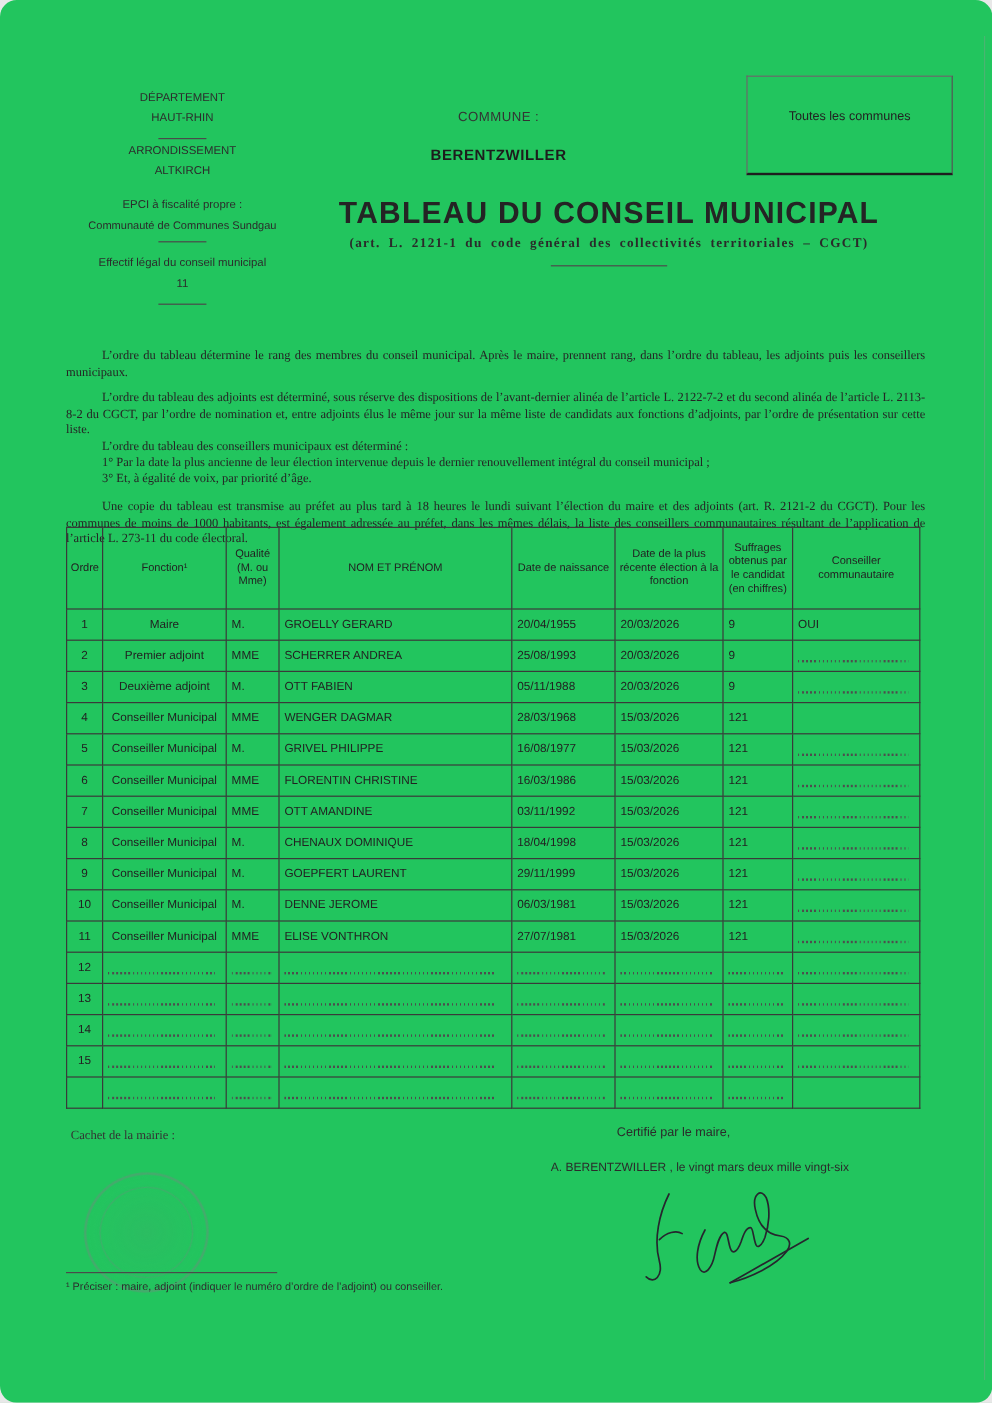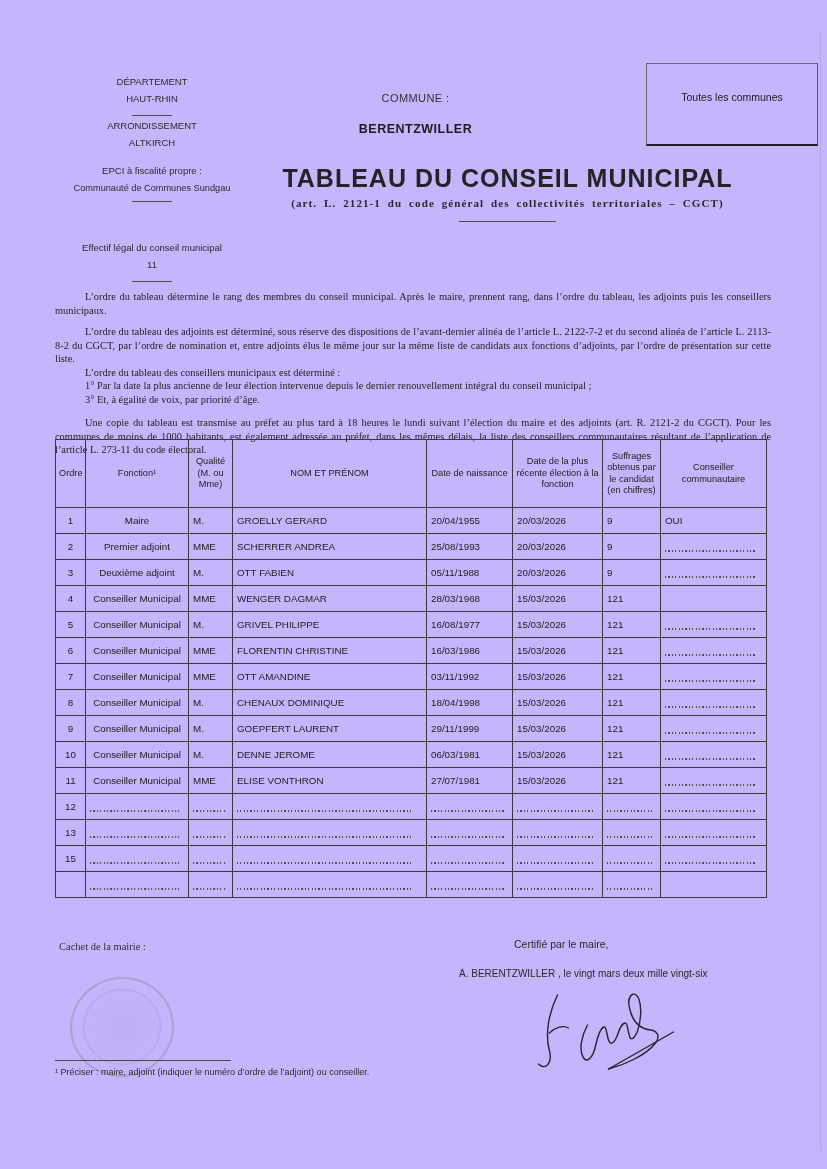--- a/index.html
+++ b/index.html
@@ -1,35 +1,36 @@
 <!DOCTYPE html>
 <html><head>
 <meta charset="utf-8">
 <style>
   html,body{margin:0;padding:0;background:#e8e8e8;}
   #page{
     position:relative;width:827px;height:1169px;margin:0 auto;
-    background:#c4b5fd;color:#1d1d1d;overflow:hidden;
+    background:#22c55e;color:#1d1d1d;overflow:hidden;
     font-family:"Liberation Sans",sans-serif;
+    border-radius:14px;
   }
   
   .hleft{position:absolute;left:58px;top:76px;width:188px;text-align:center;
          font-size:9.5px;line-height:12px;color:#2c2c2c;}
   .hleft .val{font-weight:normal;margin-top:5px;}
   .hleft .rule{width:40px;border-top:1.4px solid #4a4a4a;margin:10px auto 0 auto;}
   .hleft .grp{margin-top:4px;}
   .hleft .small{font-size:9.2px;}
   
   .commune{position:absolute;left:318px;top:92px;width:195px;text-align:center;}
   .commune .lbl{font-size:11px;color:#333;letter-spacing:.4px;}
   .commune .val{font-size:12.5px;font-weight:bold;margin-top:18px;letter-spacing:.5px;}
   
   .corner-box{position:absolute;left:622px;top:63px;width:172px;height:83px;
       border:1px solid #6a6a6a;border-bottom:2.2px solid #1e1e1e;border-right:1.4px solid #555;
-      box-sizing:border-box;text-align:center;font-size:10.5px;color:#222;margin-left:24px;}
+      box-sizing:border-box;text-align:center;font-size:10.5px;color:#222;}
   .corner-box span{display:inline-block;margin-top:27px;}
   
   .title-block{position:absolute;left:190px;top:164px;width:635px;text-align:center;}
   .doc-title{font-size:25px;font-weight:bold;letter-spacing:1px;color:#242424;
              transform:scaleY(1.02);}
   .doc-subtitle{font-family:"Liberation Serif",serif;font-weight:bold;font-size:11px;
              letter-spacing:1.1px;word-spacing:3px;margin-top:4px;color:#2a2a2a;}
   .title-rule{width:97px;border-top:1.6px solid #4c4c4c;margin:12px auto 0 auto;}
   
   .intro{position:absolute;left:55px;top:290px;width:716px;
@@ -79,21 +80,21 @@
 
   <div class="hleft">
     <div>DÉPARTEMENT</div>
     <div class="val">HAUT-RHIN</div>
     <div class="rule"></div>
     <div class="grp">ARRONDISSEMENT</div>
     <div class="val">ALTKIRCH</div>
     <div class="grp" style="margin-top:16px;">EPCI à fiscalité propre :</div>
     <div class="val small">Communauté de Communes Sundgau</div>
     <div class="rule" style="margin-top:7px;"></div>
-    <div class="grp" style="margin-top:40px;">Effectif légal du conseil municipal</div>
+    <div class="grp" style="margin-top:12px;">Effectif légal du conseil municipal</div>
     <div class="val">11</div>
     <div class="rule"></div>
   </div>
 
   <div class="commune">
     <div class="lbl">COMMUNE :</div>
     <div class="val">BERENTZWILLER</div>
   </div>
 
   <div class="corner-box">
@@ -301,20 +302,44 @@
             <div class="dots"></div>
           </td>
           <td class="c6">
             <div class="dots"></div>
           </td>
           <td class="c7">
             <div class="dots"></div>
           </td>
         </tr>
         <tr>
+          <td class="c0"><span>14</span></td>
+          <td class="c1">
+            <div class="dots"></div>
+          </td>
+          <td class="c2">
+            <div class="dots"></div>
+          </td>
+          <td class="c3">
+            <div class="dots"></div>
+          </td>
+          <td class="c4">
+            <div class="dots"></div>
+          </td>
+          <td class="c5">
+            <div class="dots"></div>
+          </td>
+          <td class="c6">
+            <div class="dots"></div>
+          </td>
+          <td class="c7">
+            <div class="dots"></div>
+          </td>
+        </tr>
+        <tr>
           <td class="c0"><span>15</span></td>
           <td class="c1">
             <div class="dots"></div>
           </td>
           <td class="c2">
             <div class="dots"></div>
           </td>
           <td class="c3">
             <div class="dots"></div>
           </td>

